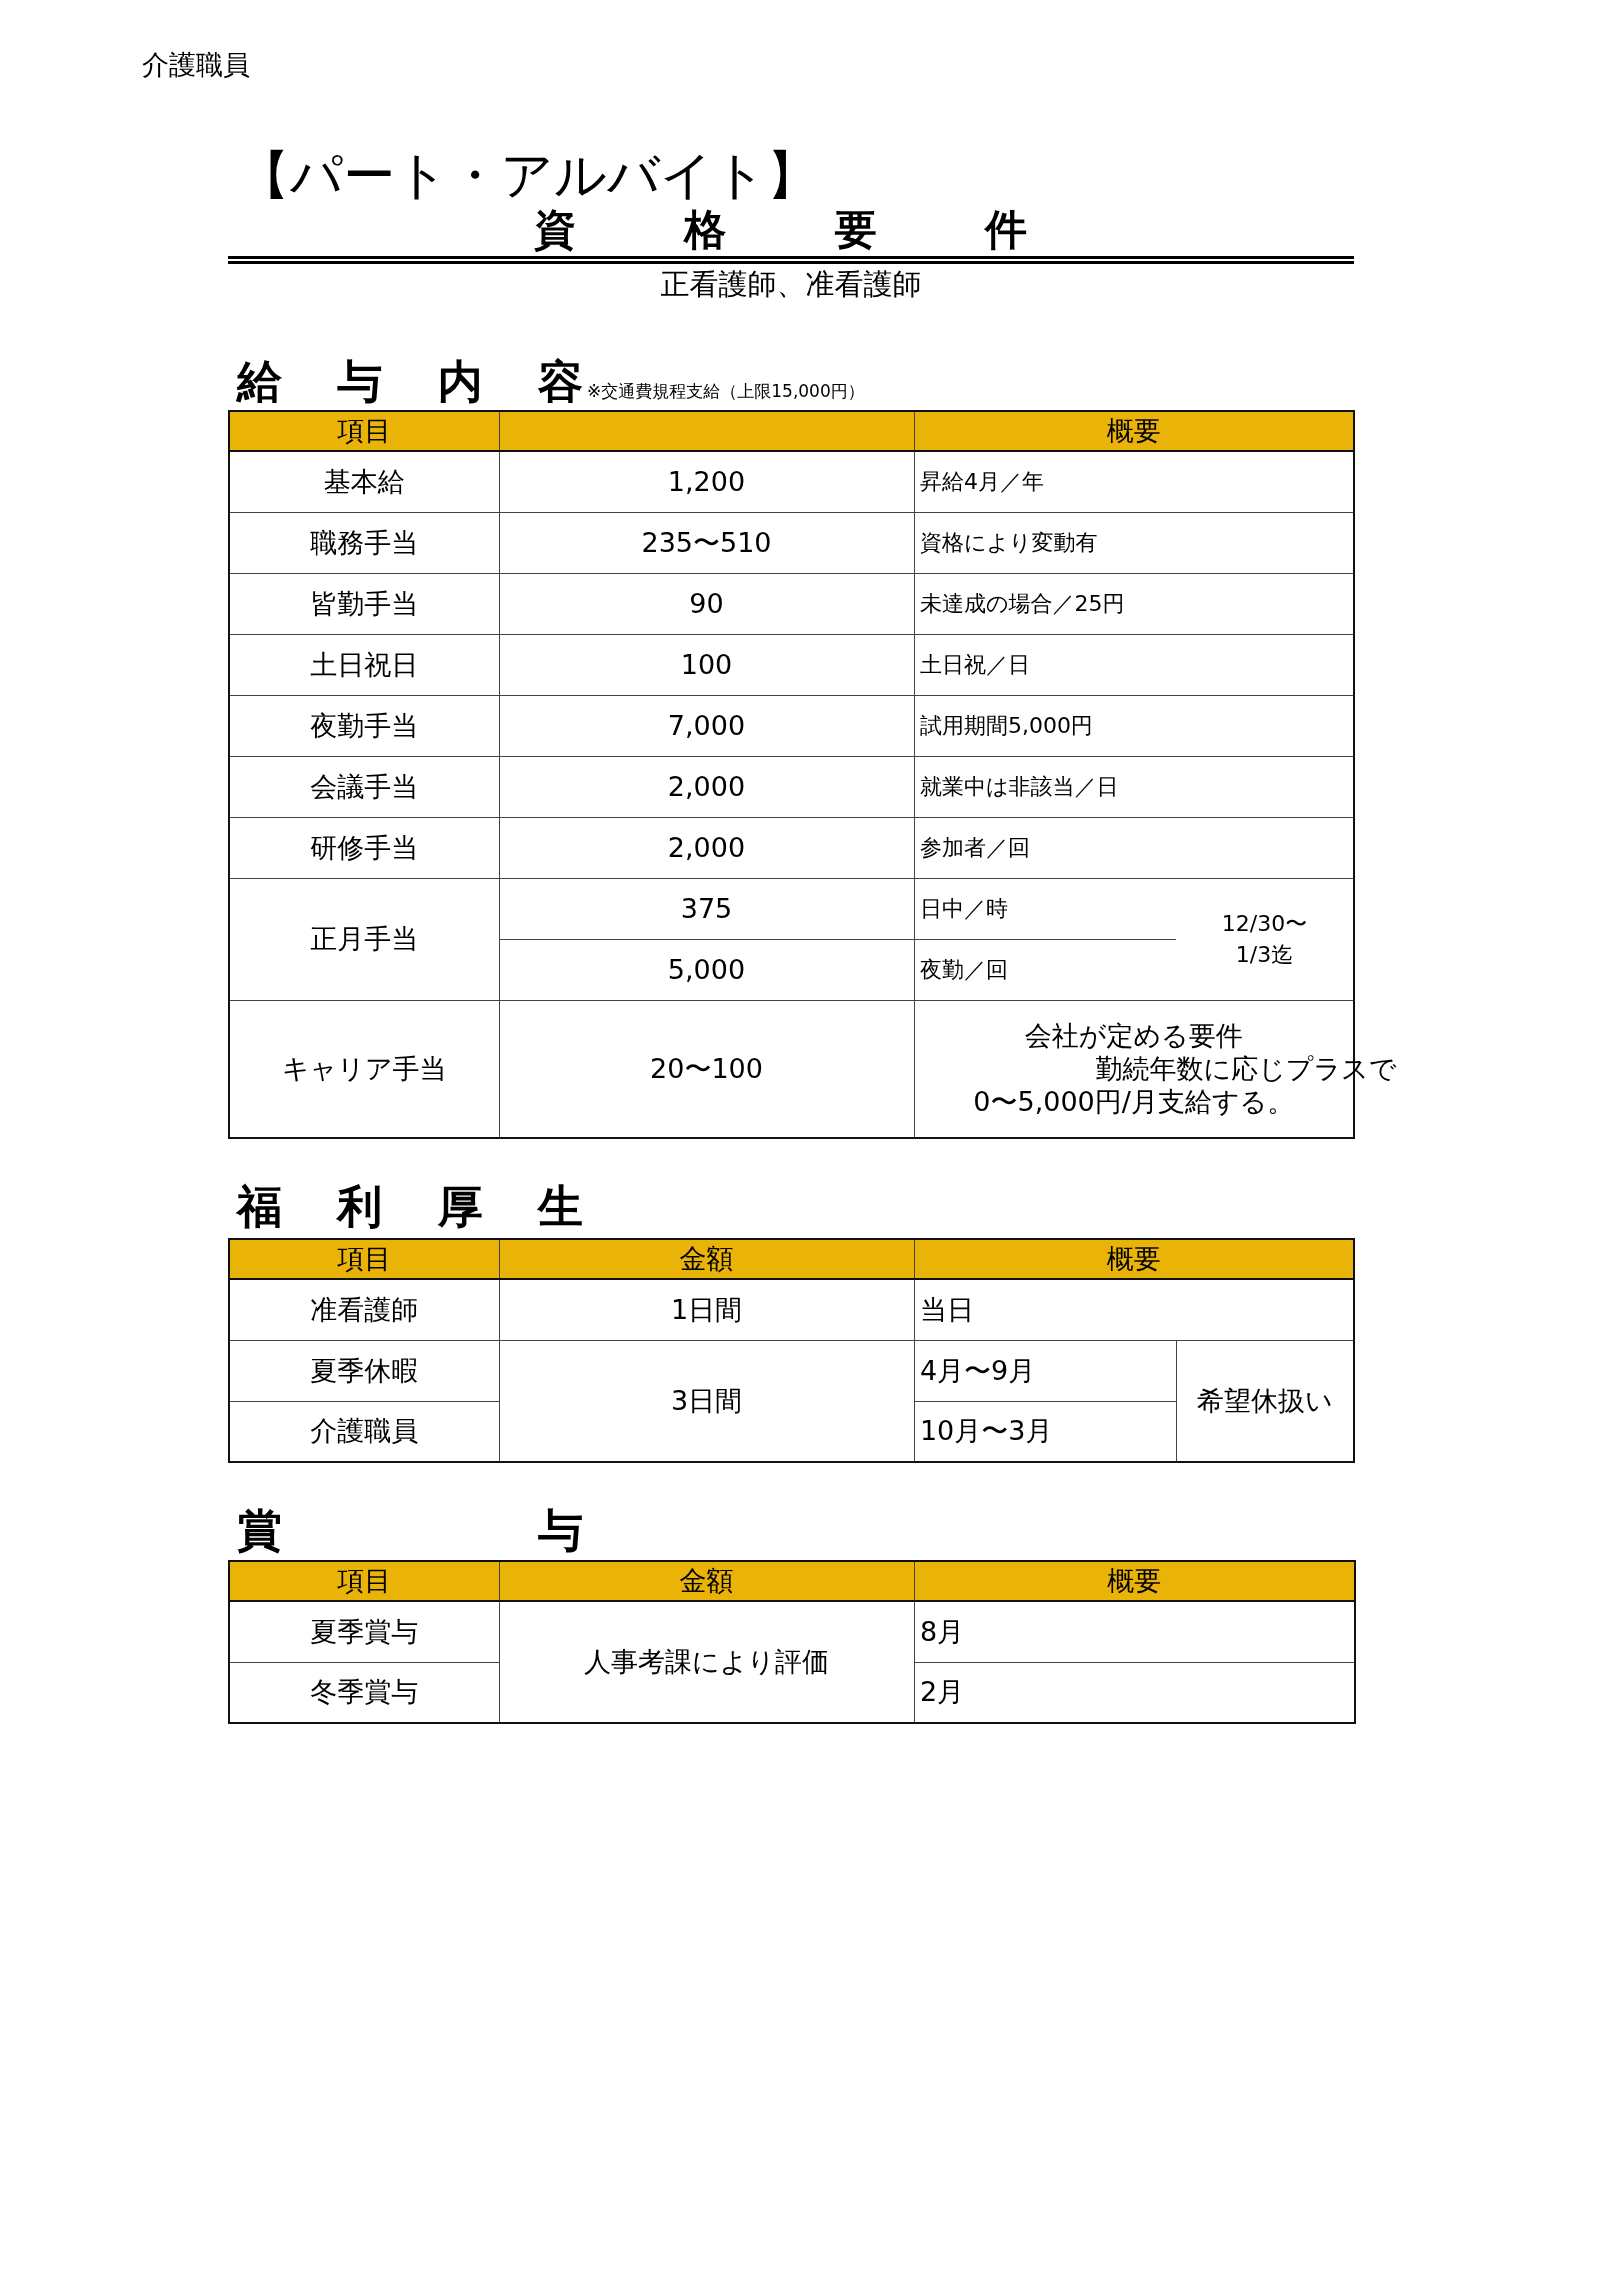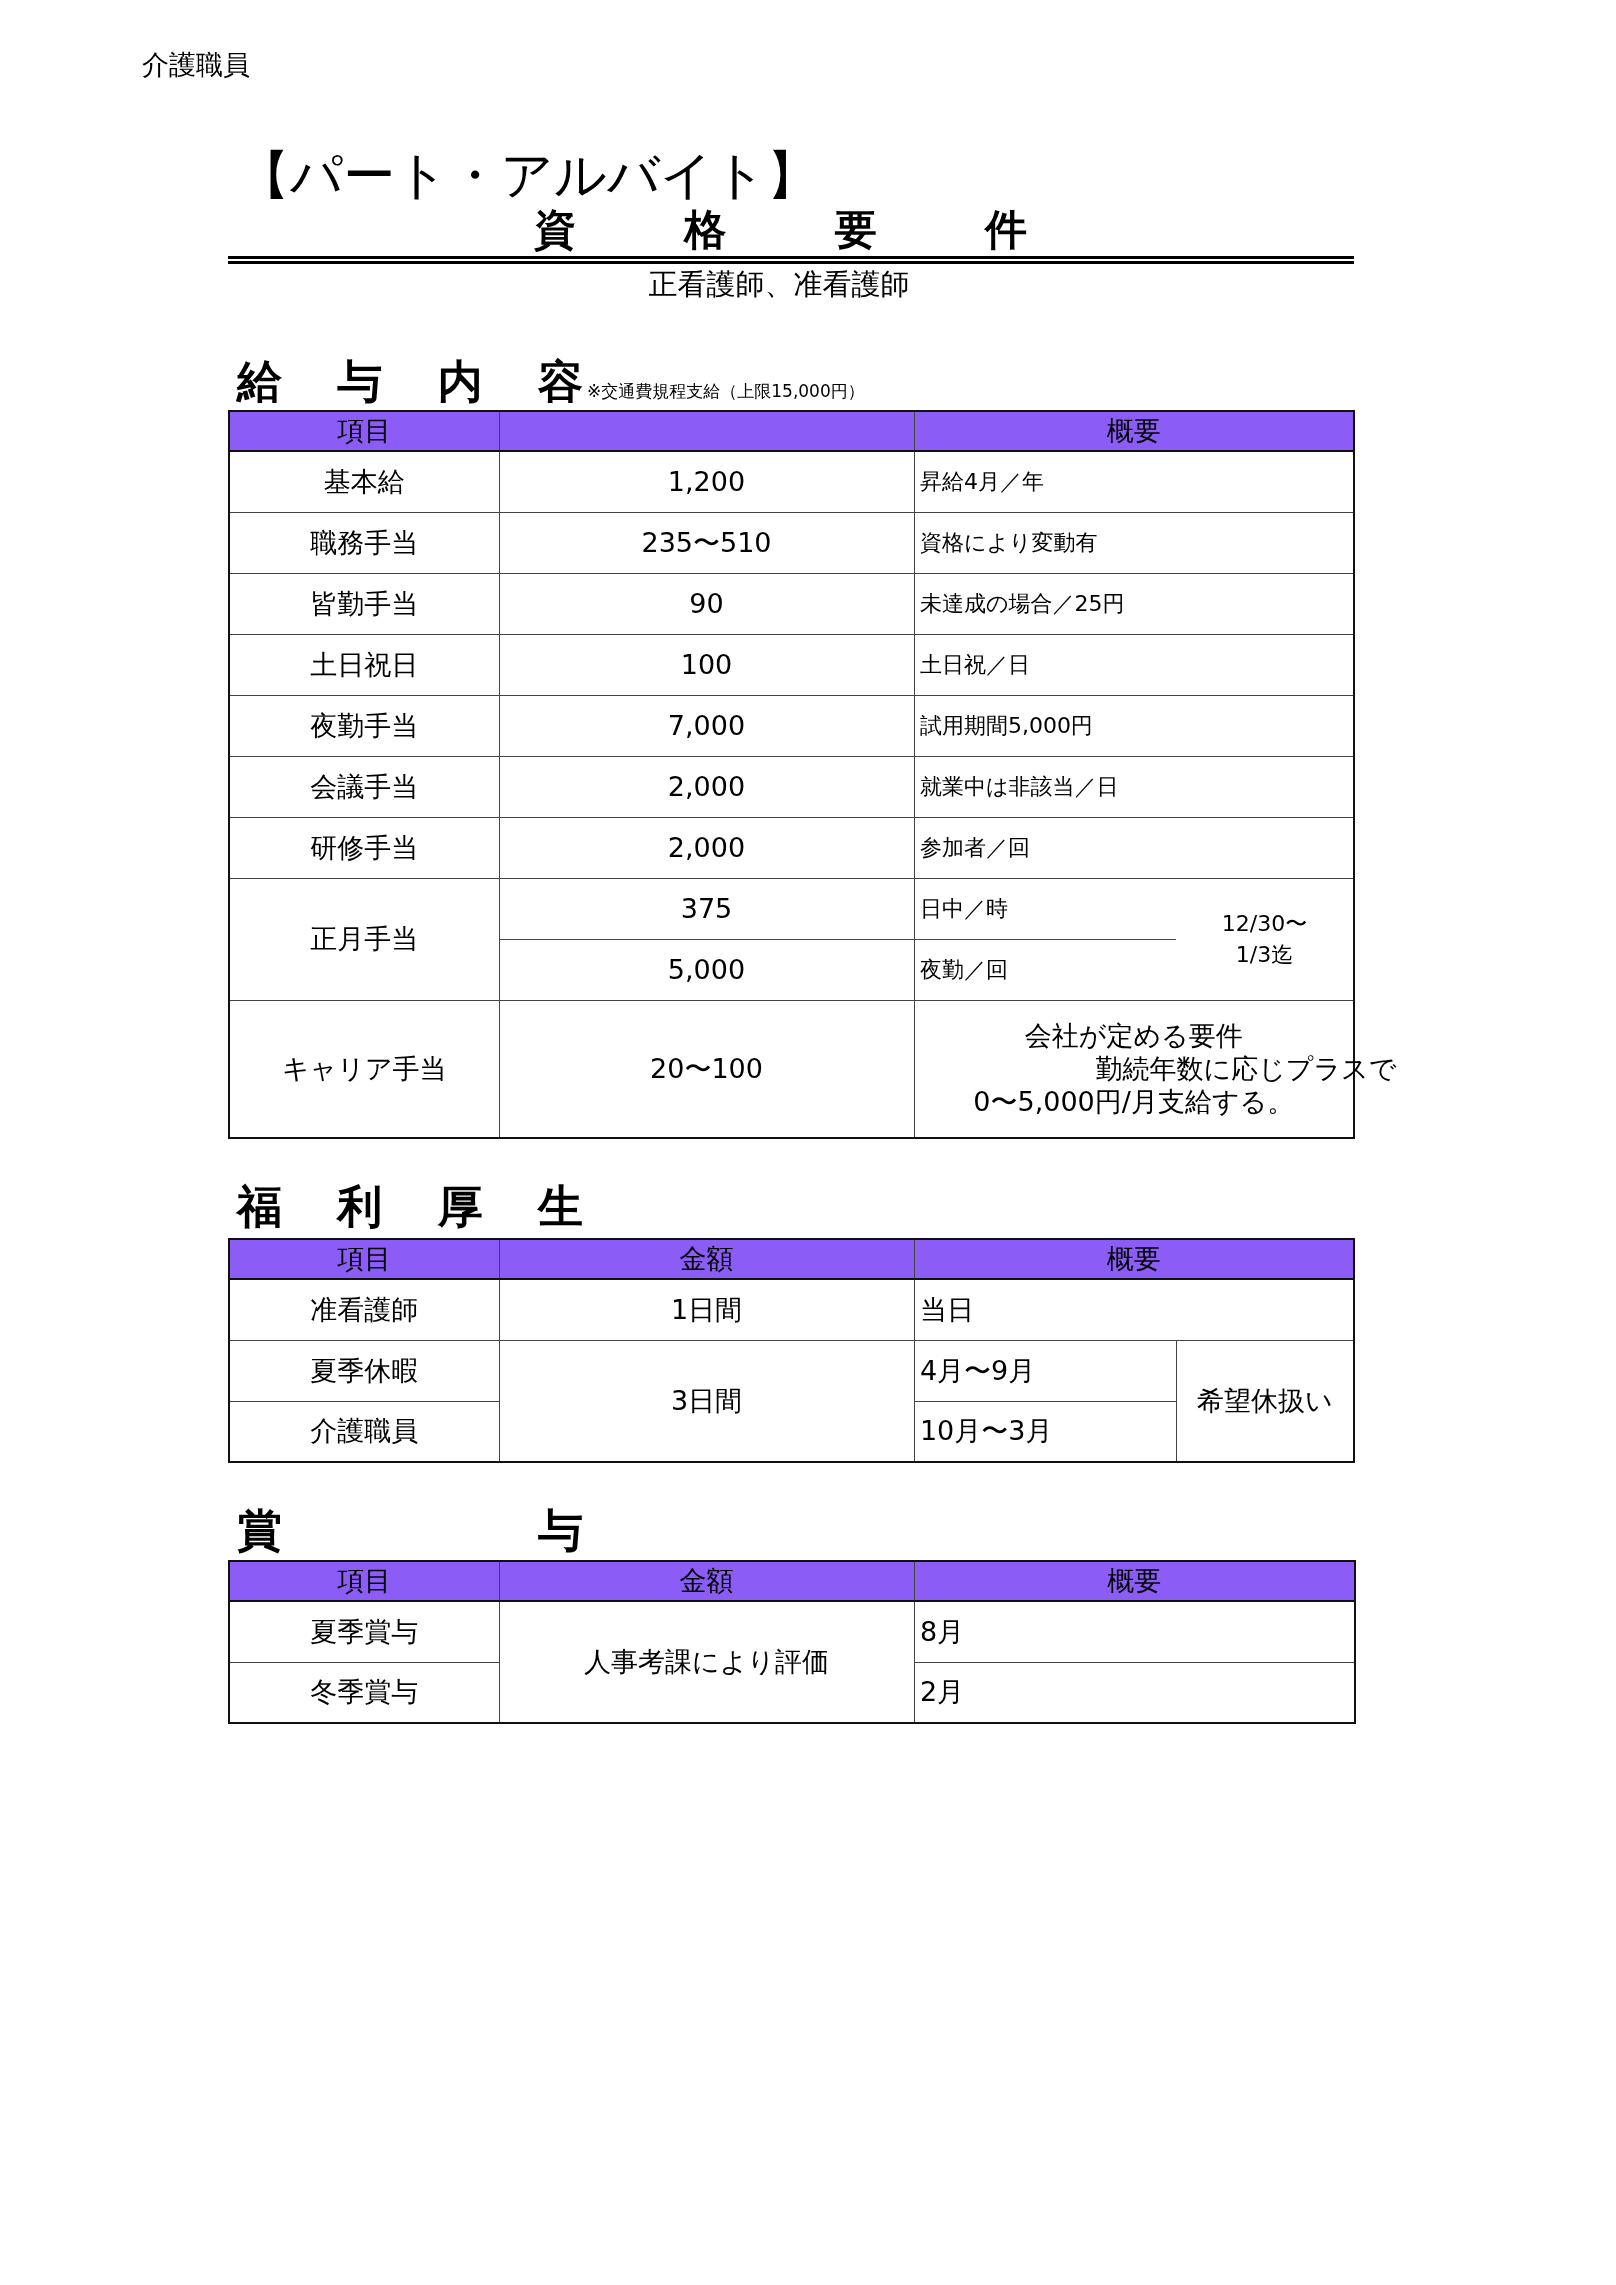--- a/index.html
+++ b/index.html
@@ -4,29 +4,29 @@
 <style>
   html, body { margin:0; padding:0; background:#ffffff; }
   body { width:1617px; height:2285px; position:relative; overflow:hidden;
          font-family:"DejaVu Sans", "Liberation Sans", sans-serif; color:#000; }
   .abs { position:absolute; }
   .doc-label { left:142px; top:48px; font-size:27px; line-height:34px; }
   .category { left:238px; top:150px; font-size:52px; line-height:51px; white-space:nowrap; }
   .req-title { left:534px; top:206px; width:493px; font-size:42px; line-height:47px; font-weight:bold;
                display:flex; justify-content:space-between; }
   .rule { left:228px; width:1126px; height:2.7px; background:#000; }
-  .subtitle { left:216px; width:1126px; top:266px; text-align:center; font-size:29px; line-height:36px; }
+  .subtitle { left:228px; width:1126px; top:266px; text-align:center; font-size:29px; line-height:36px; }
 
   .section-head { left:237px; font-size:45px; line-height:51px; font-weight:bold; white-space:nowrap; display:flex; align-items:flex-end; }
   .section-head .chars { display:flex; justify-content:space-between; }
   .section-head .note { font-size:17px; line-height:27px; font-weight:normal; margin-left:4px; padding-bottom:1.8px; }
 
   table.grid { position:absolute; left:228px; width:1126px; border-collapse:collapse; table-layout:fixed; }
   table.grid { border:2.7px solid #111; }
-  table.grid th { background:#8b5cf6; font-weight:normal; font-size:27px; height:38px; padding:0;
+  table.grid th { background:#eab308; font-weight:normal; font-size:27px; height:38px; padding:0;
                   border-left:0.9px solid #444; border-right:0.9px solid #444; border-bottom:2.7px solid #111; text-align:center; }
   table.grid td { border:0.9px solid #444; padding:0; font-size:27px; text-align:center; vertical-align:middle; }
   table.grid td.sum { text-align:left; font-size:22px; padding-left:5.4px; }
   table.grid td.sum-l { text-align:left; font-size:27px; padding-left:5.4px; }
   table.grid td.sub-grey { border-top:1.8px solid #8a8a8a; }
   .career-lines { text-align:left; font-size:22px; line-height:33px; padding-left:5.4px; }
   .career-lines .l2 { padding-left:181px; white-space:nowrap; }
 </style>
 </head>
 <body>

